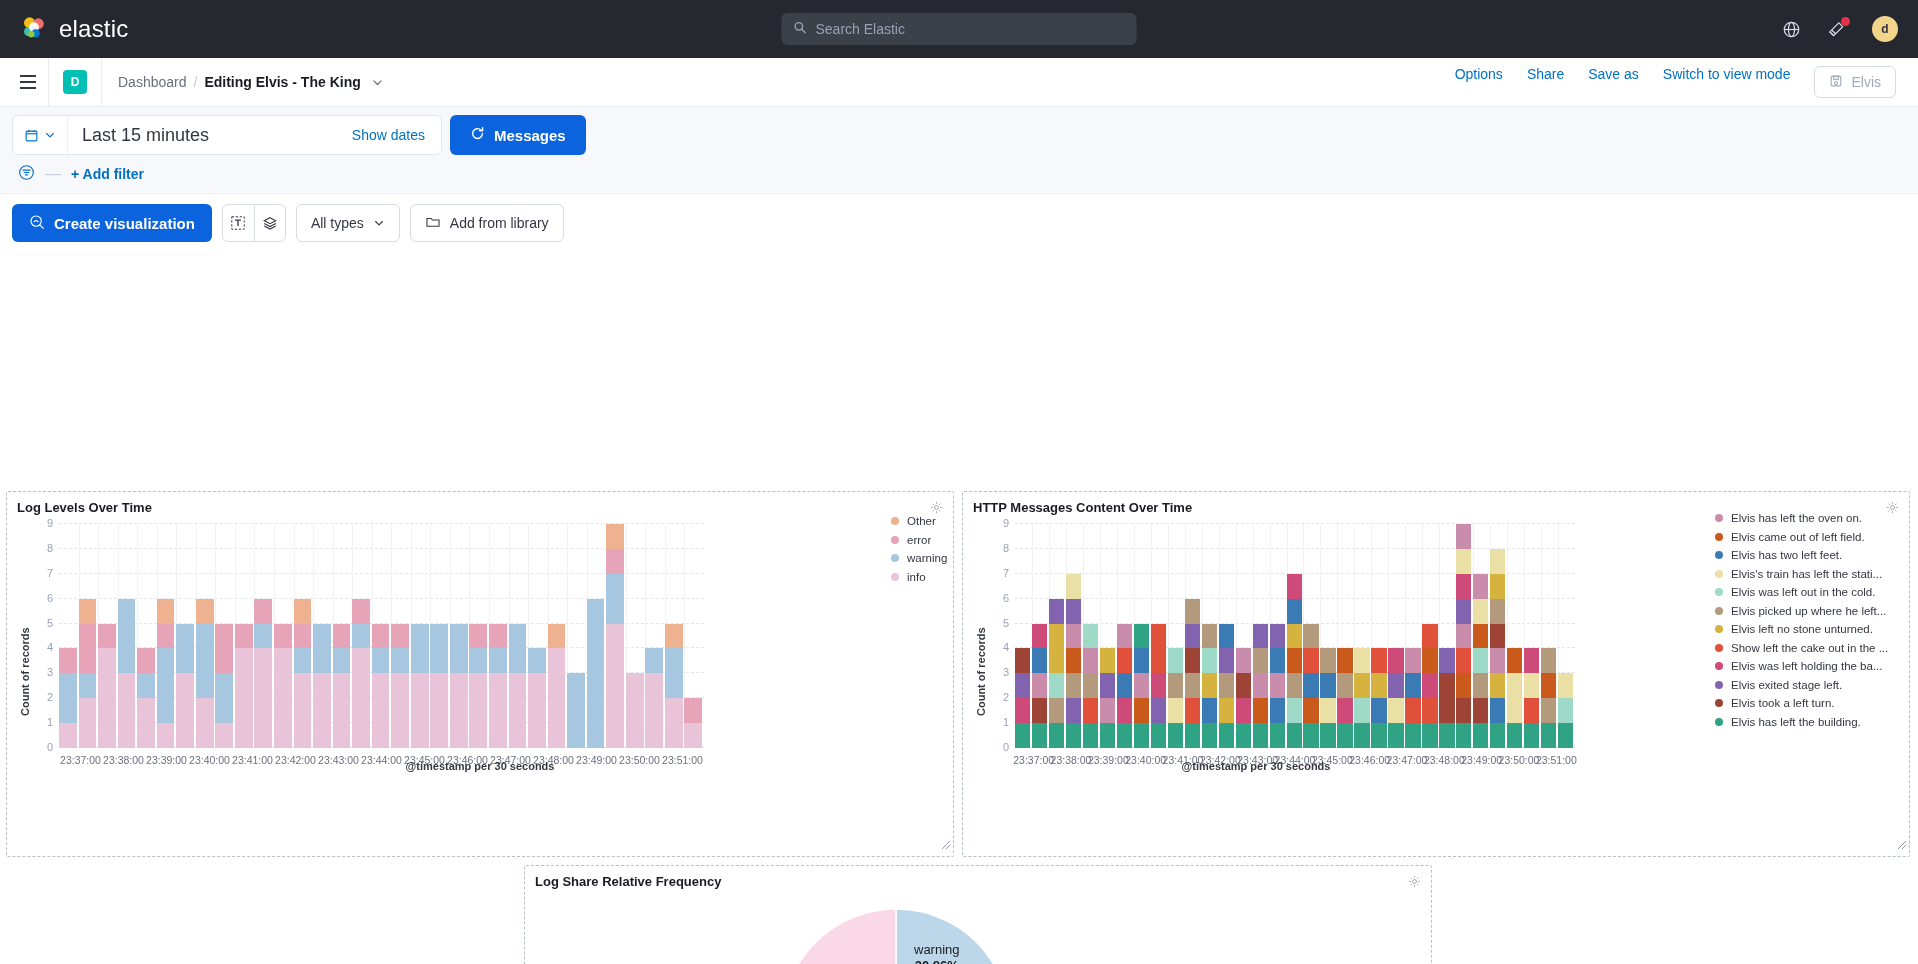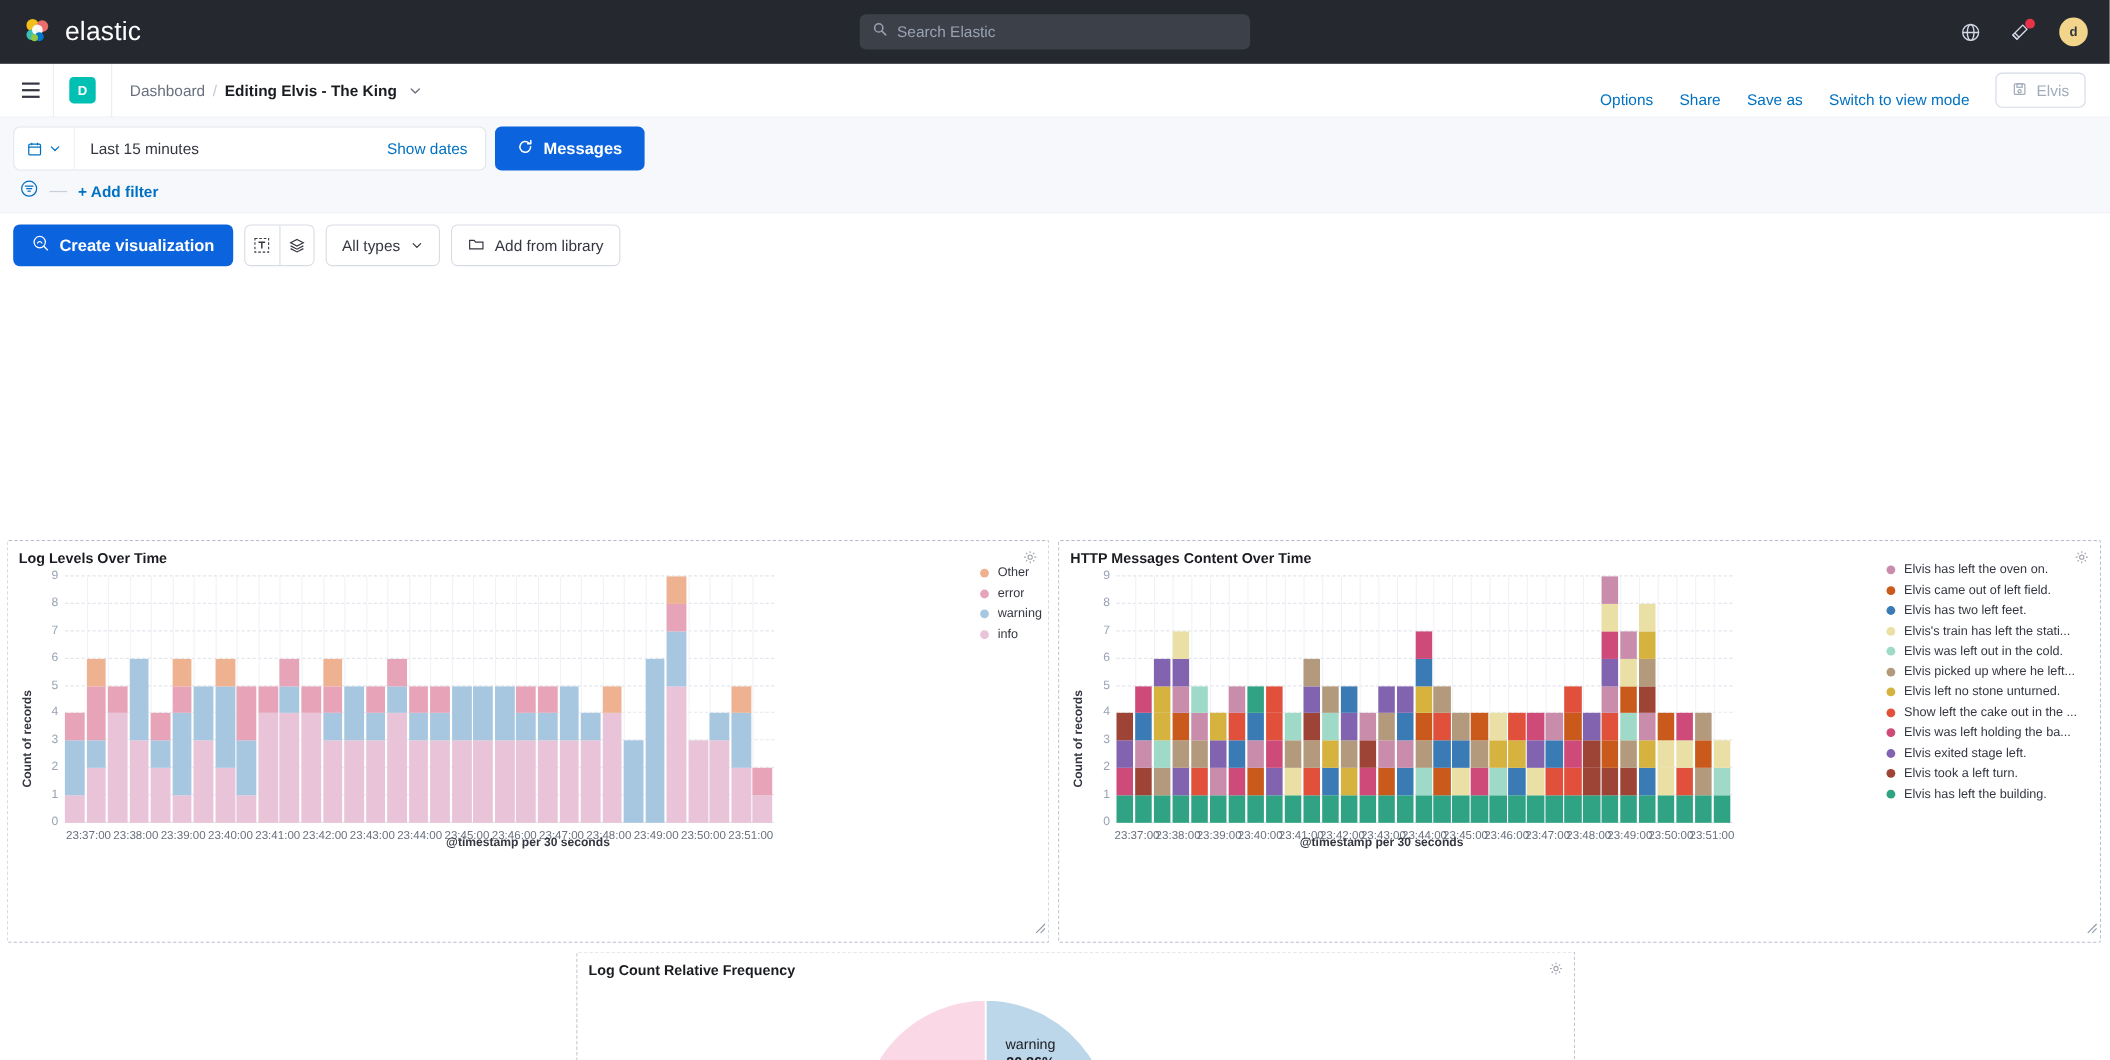--- a/index.html
+++ b/index.html
@@ -56,21 +56,21 @@
     width: 24px; height: 24px; border-radius: 4px; background: #00bfb3;
     color: #fff; font-size: 12px; font-weight: 600; margin: 0 14px;
     display: flex; align-items: center; justify-content: center;
   }
   .crumbs { display: flex; align-items: center; gap: 7px; font-size: 14px; }
   .crumb-link { color: #69707d; cursor: pointer; }
   .crumb-sep { color: #c2c8d2; }
   .crumb-current { color: #1a1c21; font-weight: 700; }
   .chev { cursor: pointer; margin-left: 3px; display: flex; }
   .breadbar-right {
-    margin-left: auto; display: flex; align-items: flex-end; gap: 24px;
+    margin-left: auto; display: flex; align-items: flex-start; gap: 24px;
     padding-right: 22px; font-size: 14px;
   }
   .blue-link { color: #0071c2; cursor: pointer; }
   .save-btn {
     display: flex; align-items: center; gap: 8px;
     border: 1px solid #d3dae6; border-radius: 6px; height: 32px;
     padding: 0 14px; color: #a2abba; font-size: 14px; cursor: default;
     background: #fff;
   }
 
@@ -98,21 +98,21 @@
     height: 100%; cursor: pointer;
   }
   .date-wrap {
     display: flex; align-items: center; height: 40px; background: #fff;
     border: 1px solid #e3e6ed; border-radius: 6px; width: 430px;
   }
   .date-icon-btn {
     display: flex; align-items: center; gap: 5px; padding: 0 11px;
     border-right: 1px solid #eceff4; height: 100%; cursor: pointer;
   }
-  .date-text { flex: 1; padding: 0 14px; font-size: 14px; color: #343741; }
+  .date-text { flex: 1; padding: 0 14px; font-size: 18px; color: #343741; }
   .show-dates { padding-right: 16px; font-size: 14px; color: #0071c2; cursor: pointer; }
   .refresh-btn {
     background: #0b64dd; color: #fff; border-radius: 6px; height: 40px;
     display: flex; align-items: center; gap: 9px; padding: 0 20px;
     font-size: 15px; font-weight: 600; cursor: pointer;
   }
   .filter-row {
     display: flex; align-items: center; gap: 10px; height: 38px;
     padding-left: 6px;
   }
@@ -1008,21 +1008,21 @@
     <span class="resize-grip">
       <svg width="10" height="10" viewBox="0 0 10 10" stroke="#8f97a5" stroke-width="1">
         <line x1="9" y1="1" x2="1" y2="9"></line>
           <line x1="9" y1="5" x2="5" y2="9"></line>
       </svg>
     </span>
   </div>
 
   <div class="panel" style="left:524px; top:613px; width:908px; height:319px;">
     <div class="panel-head">
-      <span class="panel-title">Log Count Relative Frequency</span>
+      <span class="panel-title">Log Share Relative Frequency</span>
       <span class="gear">
         <svg width="13" height="13" viewBox="0 0 16 16" fill="none" stroke="#69707d" stroke-width="1.2">
           <circle cx="8" cy="8" r="2.4"></circle>
           <path d="M8 1.3v2M8 12.7v2M1.3 8h2M12.7 8h2M3.3 3.3l1.4 1.4M11.3 11.3l1.4 1.4M12.7 3.3l-1.4 1.4M4.7 11.3l-1.4 1.4"></path>
         </svg>
       </span>
     </div>
 
     <div class="donut-wrap" style="left:0; top:24px; width:908px; height:288px;">
       <svg id="donut-svg" width="908" height="288" viewBox="0 0 908 288">

